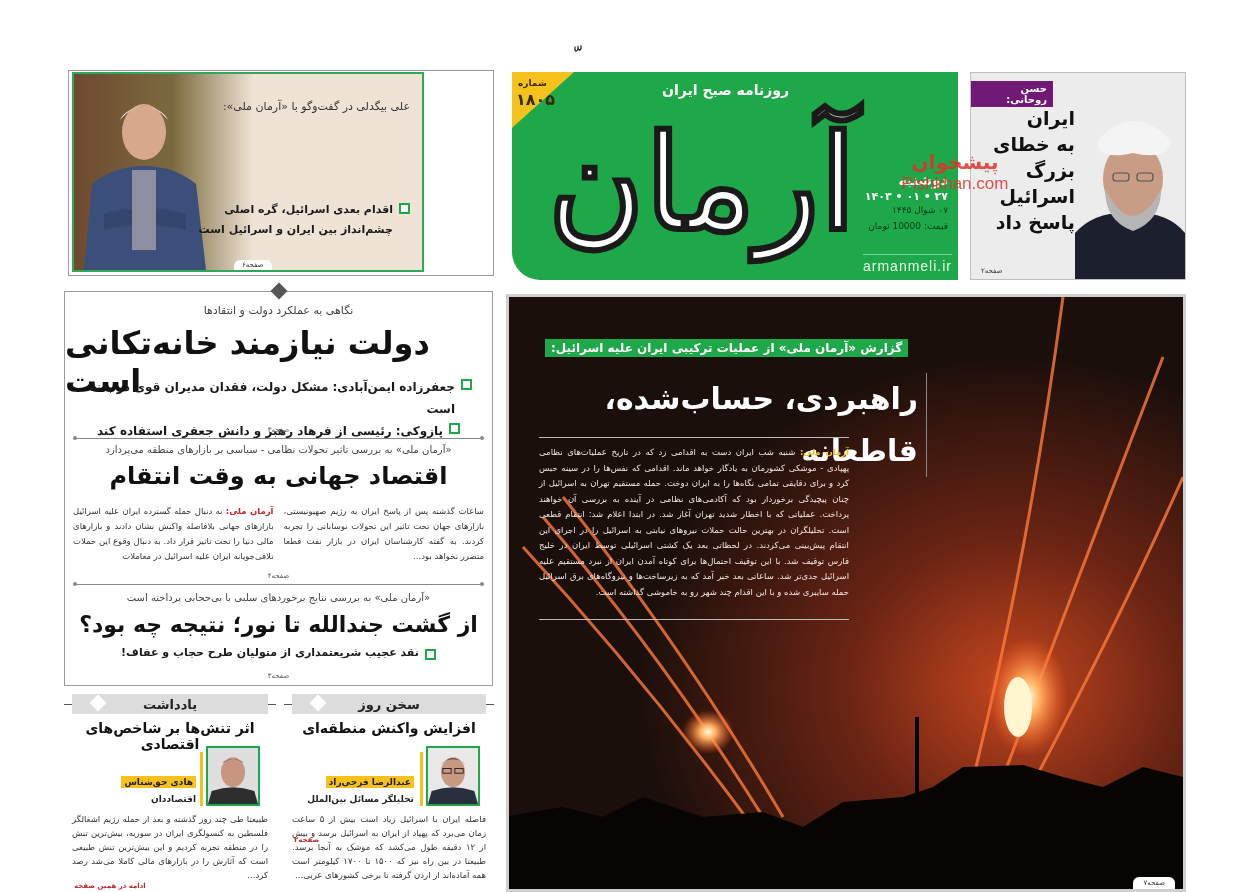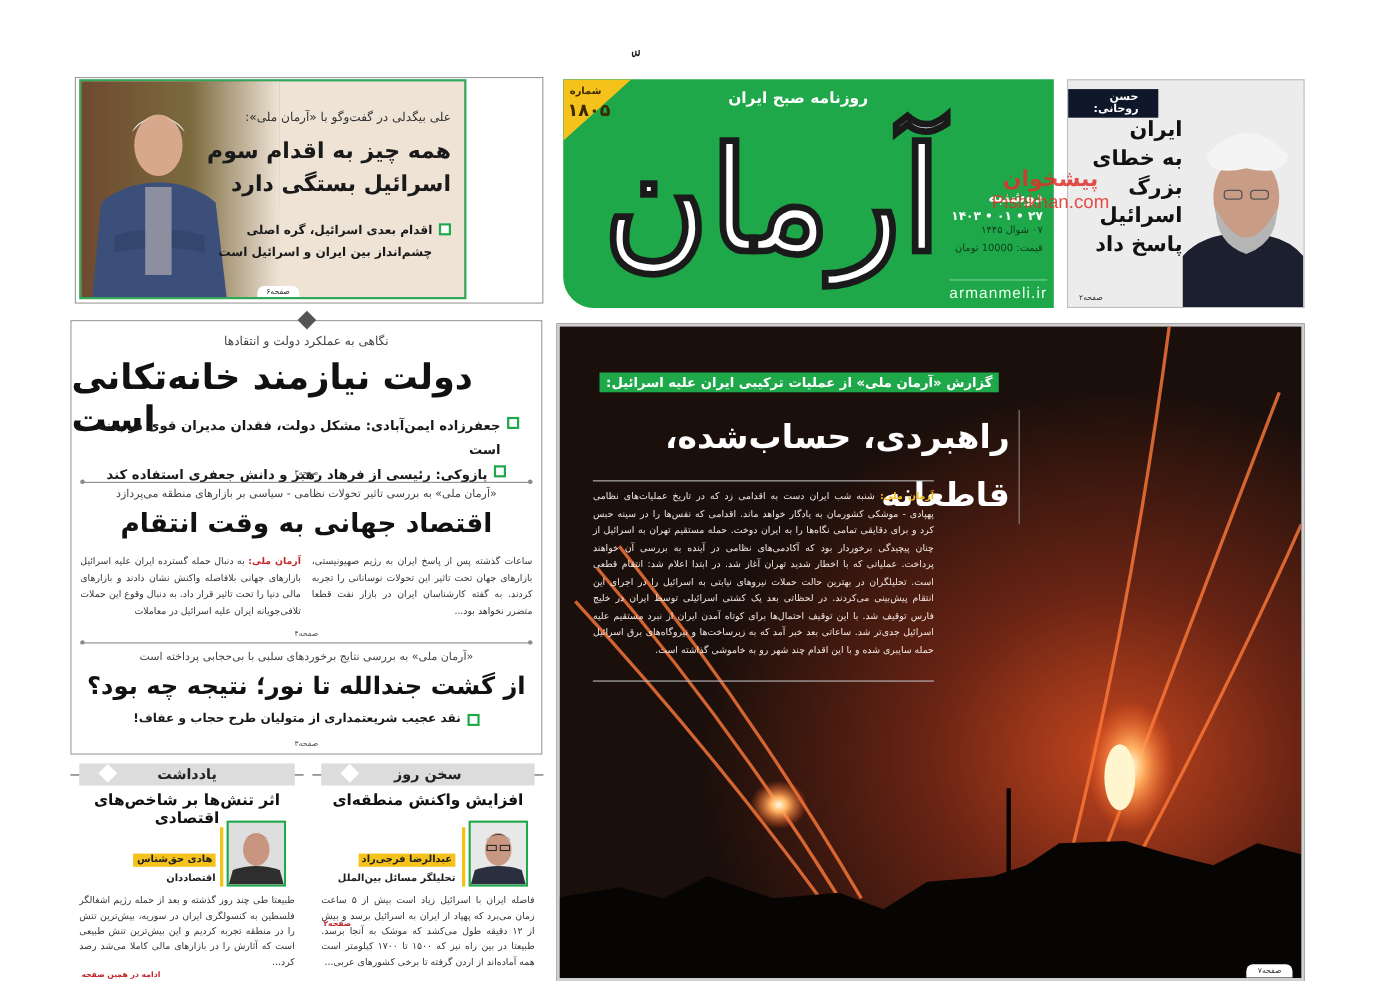--- a/index.html
+++ b/index.html
@@ -23,21 +23,21 @@
   #date-hijri { font-size: 9px; color: #0d3a1a; margin-top: 2px; }
   #price { font-size: 9px; color: #0d3a1a; margin-top: 6px; }
   #site-url { position: absolute; right: 6px; bottom: 6px; font-family: "Liberation Sans", sans-serif; font-size: 14px; color: #e8ffe8; letter-spacing: 1px; direction: ltr; border-top: 1px solid #7fd39a; padding-top: 3px; }
 
   #watermark { left: 900px; top: 150px; width: 110px; text-align: center; color: #e2302b; opacity: 0.85; direction: ltr; }
   #watermark-fa { font-size: 20px; font-weight: bold; line-height: 24px; direction: rtl; }
   #watermark-en { font-family: "Liberation Sans", sans-serif; font-size: 17px; }
 
   
   #rouhani-box { left: 970px; top: 72px; width: 216px; height: 208px; background: #ececec; border: 1px solid #bfbfbf; overflow: hidden; }
-  #rouhani-tag { position: absolute; right: 132px; top: 8px; background: #0f172a; color: #fff; font-size: 10px; padding: 2px 18px; font-weight: bold; }
+  #rouhani-tag { position: absolute; right: 132px; top: 8px; background: #701a75; color: #fff; font-size: 10px; padding: 2px 6px; font-weight: bold; }
   #rouhani-photo { position: absolute; right: 0; top: 20px; width: 110px; height: 188px; }
   #rouhani-headline { position: absolute; right: 110px; top: 32px; width: 100px; font-size: 19px; font-weight: bold; line-height: 26px; color: #111; text-align: right; }
   #rouhani-page { position: absolute; left: 10px; bottom: 4px; font-size: 7px; color: #333; }
 
   
   #interview-box { left: 72px; top: 72px; width: 352px; height: 200px; background: #efe3d6; border: 2px solid #2fa85a; padding-left: 32px; }
   #interview-frame { left: 68px; top: 70px; width: 426px; height: 206px; border: 1px solid #9a9a9a; }
   #interview-photo { position: absolute; left: 0; top: 0; width: 180px; height: 196px; background: linear-gradient(100deg, #6b4e36 0%, #8a6a48 35%, #4d6a3a 60%, #efe3d6 100%); overflow: hidden; }
   #interview-kicker { position: absolute; right: 12px; top: 26px; font-size: 11px; color: #333; }
   #interview-headline { position: absolute; right: 12px; top: 48px; width: 230px; font-size: 20px; font-weight: bold; line-height: 30px; text-align: right; color: #1a1a1a; }
@@ -158,21 +158,20 @@
       </linearGradient>
     </defs>
     <rect width="180" height="196" fill="url(#bgfade)"></rect>
     <path d="M10 196 L18 110 Q40 92 70 92 Q100 92 122 110 L132 196 Z" fill="#3b4f7a"></path>
     <path d="M30 140 Q70 128 112 140 L112 156 Q70 146 30 156 Z" fill="#33466e"></path>
     <rect x="58" y="96" width="24" height="80" fill="#8d8fa0"></rect>
     <ellipse cx="70" cy="58" rx="22" ry="28" fill="#d7a88b"></ellipse>
     <path d="M46 46 Q70 18 94 46 Q88 34 70 32 Q52 34 46 46 Z" fill="#e9e9e9"></path>
   </svg>
   <div id="interview-kicker">علی بیگدلی در گفت‌وگو با «آرمان ملی»:</div>
-  <div id="interview-headline">همه چیز به اقدام سوم اسرائیل بستگی دارد</div>
   <div id="interview-bullet" class="bullet-row">
     <span class="sq-bullet"></span>
     <span>اقدام بعدی اسرائیل، گره اصلی چشم‌انداز بین ایران و اسرائیل است</span>
   </div>
   <div id="interview-page">صفحه۶</div>
 </div>
 
 <div class="abs" id="col-left">
   <div class="pointer" style="left:208px; top:-7px;"></div>
 

